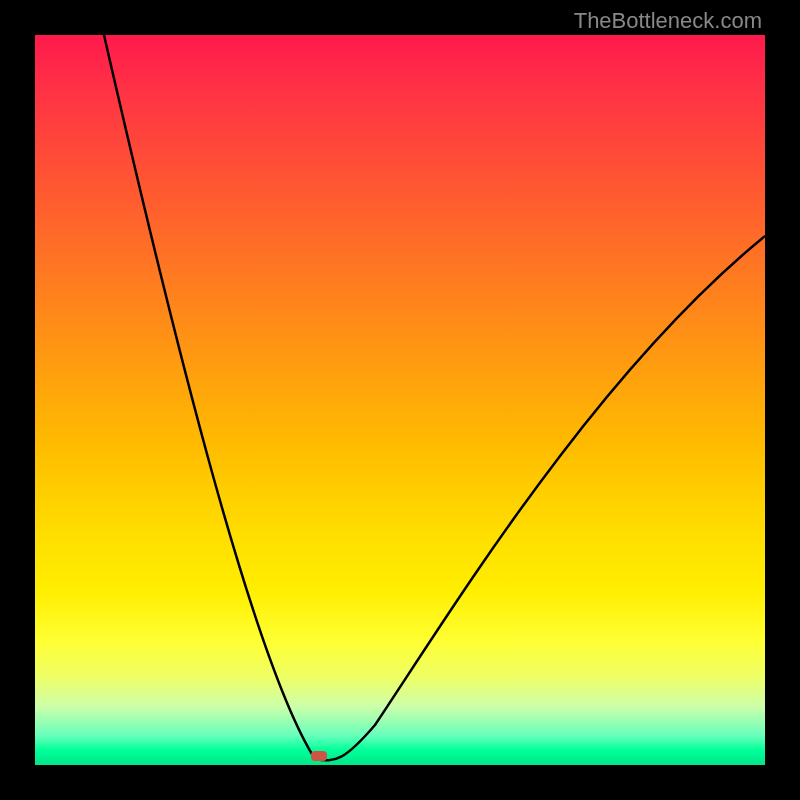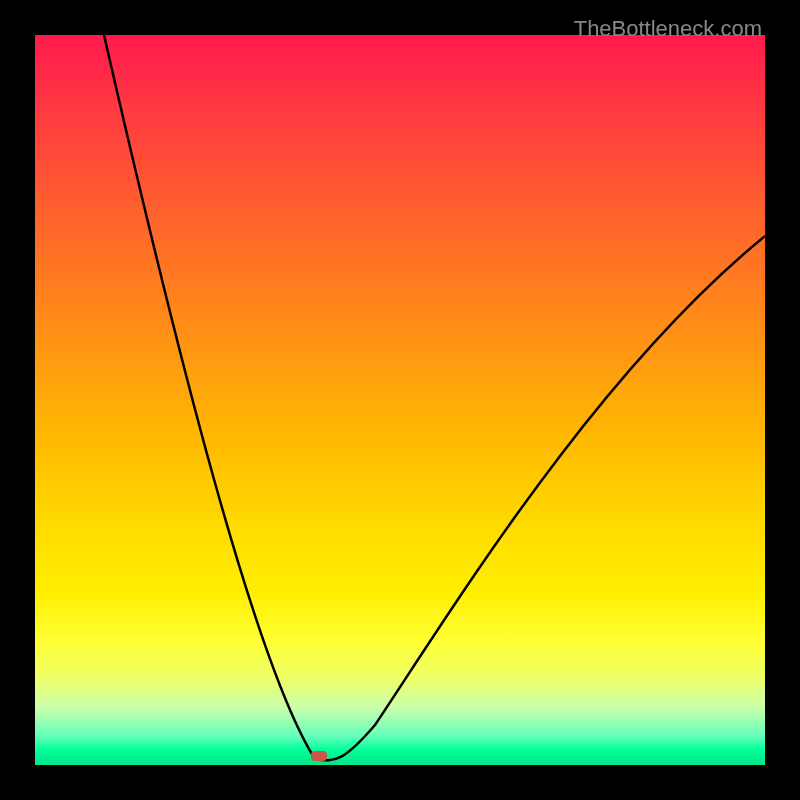--- a/index.html
+++ b/index.html
@@ -29,21 +29,21 @@
         #ffff33 83%,
         #eeff66 88%,
         #ccffaa 92%,
         #66ffbb 96%,
         #00ff99 98%,
         #00e688 100%
       );
     }
     .watermark {
       position: absolute;
-      top: 16px;
+      top: 8px;
       right: 38px;
       color: #888;
       font-size: 22px;
       font-weight: normal;
       z-index: 10;
     }
     svg.curve {
       position: absolute;
       top: 0;
       left: 0;

